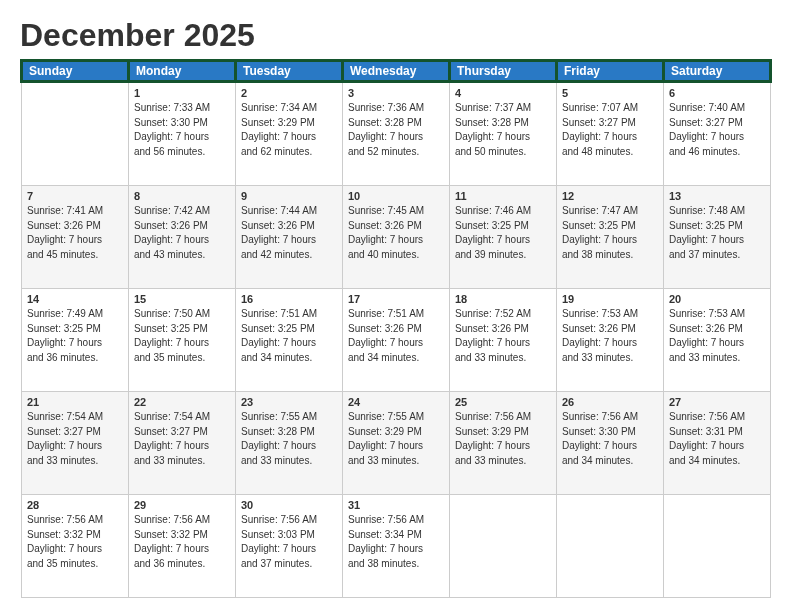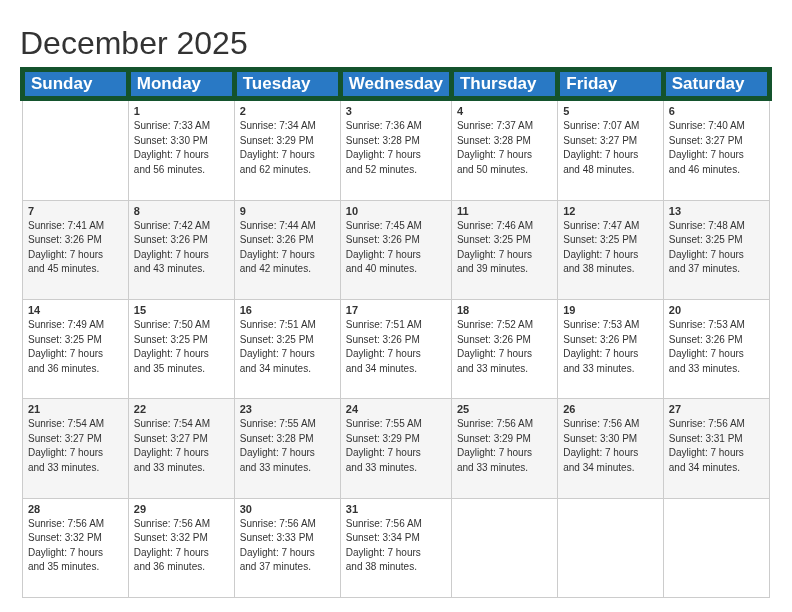--- a/index.html
+++ b/index.html
@@ -39,42 +39,41 @@
     }
     .logo-icon {
       width: 28px;
       height: 28px;
     }
     .title-block {
       text-align: right;
     }
     .month-title {
       font-size: 32px;
-      font-weight: normal;
+      font-weight: bold;
       color: #333;
       line-height: 1.1;
-      margin-top: 8px;
     }
     .location {
       font-size: 13px;
       color: #555;
     }
     .calendar-table {
       width: 100%;
       border-collapse: collapse;
       flex: 1;
     }
     .calendar-table th {
       background-color: #2979c5;
       color: #fff;
-      font-size: 17px;
+      font-size: 12px;
       font-weight: bold;
       padding: 2px 6px;
       text-align: left;
-      border: 5px solid #14532d;
+      border: 3px solid #14532d;
     }
     .calendar-table td {
       border: 1px solid #ccc;
       vertical-align: top;
       padding: 4px 5px;
       width: calc(100% / 7);
       font-size: 10.2px;
       color: #333;
       background: #fff;
       height: 80px;
@@ -241,21 +240,21 @@
           <td>
             <span class="day-number">28</span>
             <div class="cell-text"><span>Sunrise: 7:56 AM</span><br><span>Sunset: 3:32 PM</span><br><span>Daylight: 7 hours</span><br><span>and 35 minutes.</span></div>
           </td>
           <td>
             <span class="day-number">29</span>
             <div class="cell-text"><span>Sunrise: 7:56 AM</span><br><span>Sunset: 3:32 PM</span><br><span>Daylight: 7 hours</span><br><span>and 36 minutes.</span></div>
           </td>
           <td>
             <span class="day-number">30</span>
-            <div class="cell-text"><span>Sunrise: 7:56 AM</span><br><span>Sunset: 3:33 PM</span><br><span>Daylight: 7 hours</span><br><span>and 37 minutes.</span></div>
+            <div class="cell-text"><span>Sunrise: 7:56 AM</span><br><span>Sunset: 3:03 PM</span><br><span>Daylight: 7 hours</span><br><span>and 37 minutes.</span></div>
           </td>
           <td>
             <span class="day-number">31</span>
             <div class="cell-text"><span>Sunrise: 7:56 AM</span><br><span>Sunset: 3:34 PM</span><br><span>Daylight: 7 hours</span><br><span>and 38 minutes.</span></div>
           </td>
           <td class="empty-cell"></td>
           <td class="empty-cell"></td>
           <td class="empty-cell"></td>
         </tr>
       </tbody>

